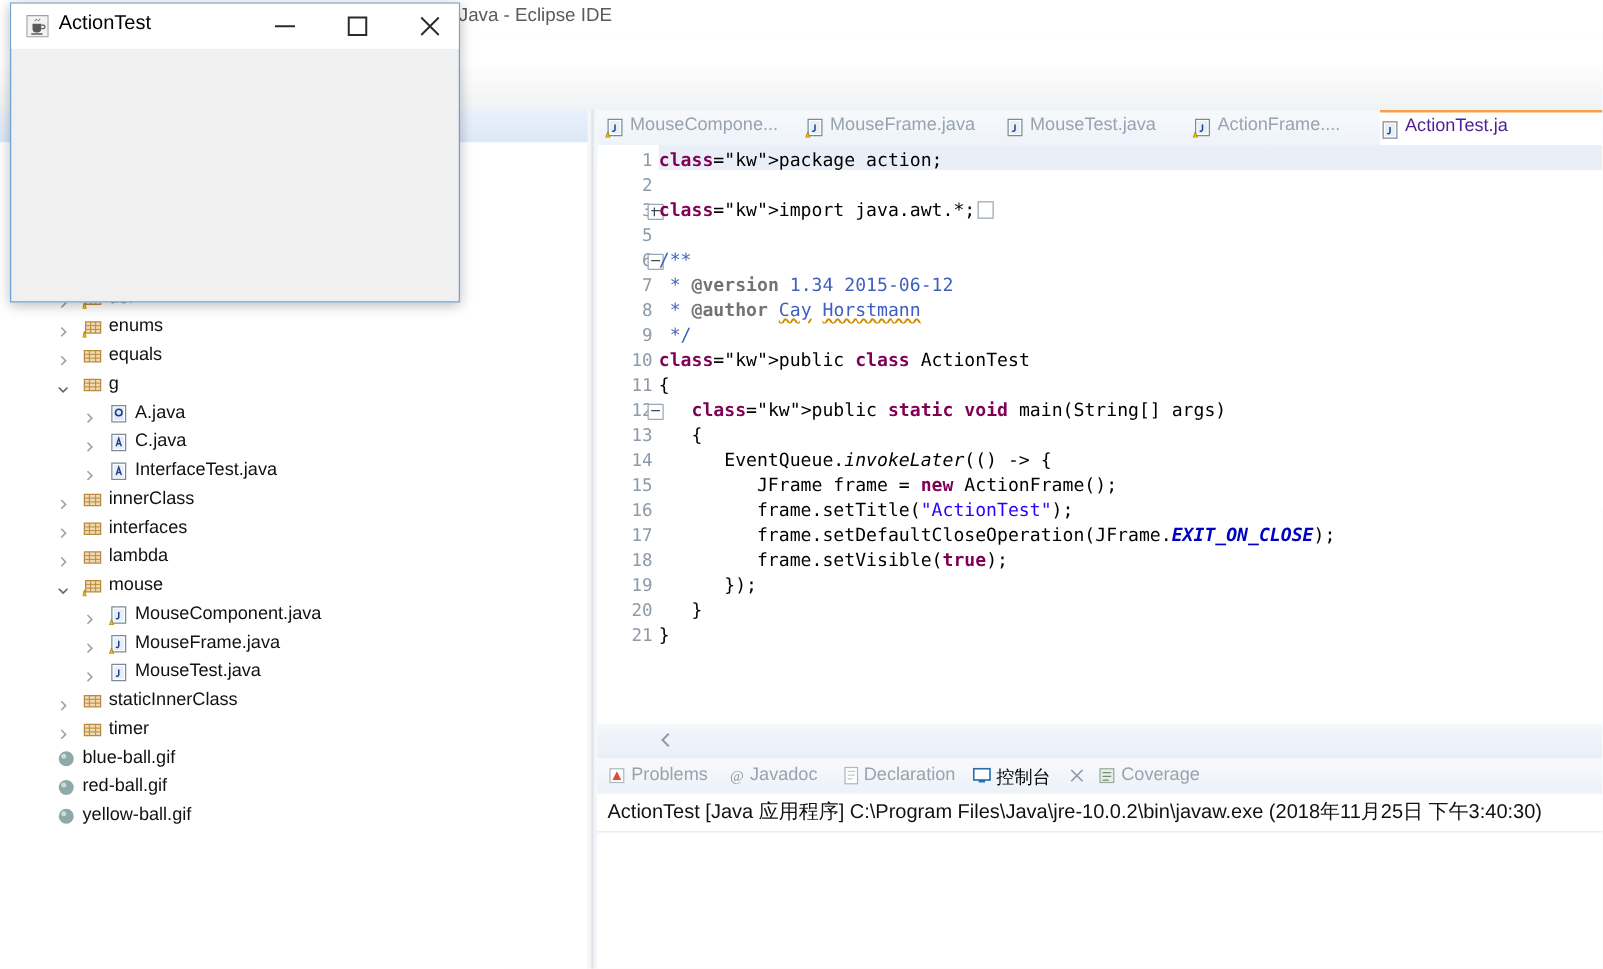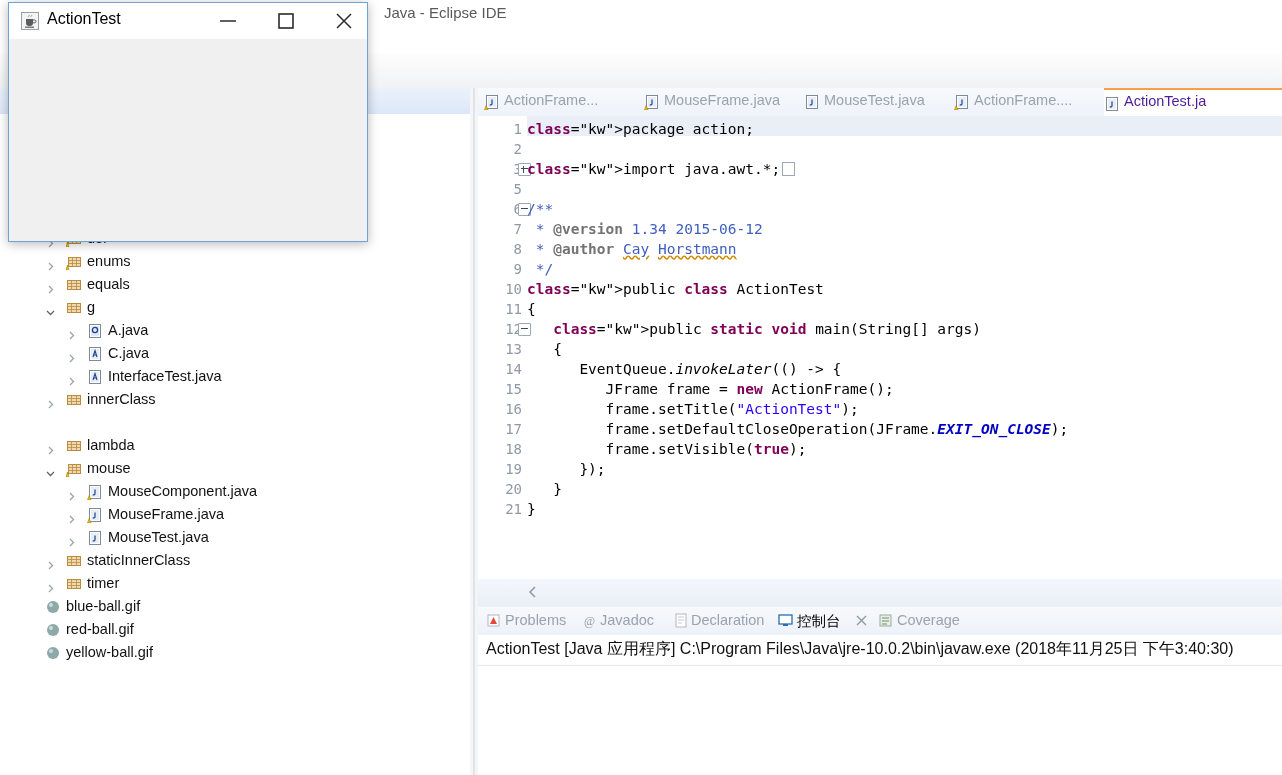--- a/index.html
+++ b/index.html
@@ -4,21 +4,21 @@
 <style>
   html,body{margin:0;padding:0;}
   body{
     width:1282px;height:775px;overflow:hidden;position:relative;
     font-family:"Liberation Sans","DejaVu Sans",sans-serif;
     background:#ffffff;-webkit-font-smoothing:antialiased;
   }
   
   #eclipse{position:absolute;left:0;top:0;width:1282px;height:775px;background:#f6f6f6;}
   .ec-titlebar{position:absolute;left:0;top:0;width:1282px;height:30px;background:#ffffff;}
-  .ec-title{position:absolute;left:367px;top:4px;font-size:15px;color:#5a5a5a;white-space:nowrap;margin-left:17px;}
+  .ec-title{position:absolute;left:367px;top:4px;font-size:15px;color:#5a5a5a;white-space:nowrap;}
   .ec-menubar{position:absolute;left:0;top:30px;width:1282px;height:24px;background:#ffffff;}
   .ec-menu{position:absolute;top:32px;font-size:14.5px;color:#1a1a1a;white-space:nowrap;}
   .ec-toolbar{position:absolute;left:0;top:54px;width:1282px;height:34px;
      background:linear-gradient(to bottom,#fdfdfd,#f1f2f4);border-bottom:1px solid #e3e5e8;}
   .tb-ico{position:absolute;top:61px;width:20px;height:20px;opacity:.92;}
   .tb-arrow{position:absolute;top:70px;width:0;height:0;border-left:4px solid transparent;
      border-right:4px solid transparent;border-top:5px solid #4a4a4a;}
   .tb-sep{position:absolute;top:62px;width:1px;height:18px;border-left:1px dotted #b6bcc4;}
 
   
@@ -364,20 +364,30 @@
         <div class="row" style="top: 274px;">
           <span class="twisty" style="left:46px"><svg width="9" height="9" viewBox="0 0 9 9">
               <path d="M3 1 L6.5 4.5 L3 8" fill="none" stroke="#9aa4ad" stroke-width="1.3"></path>
             </svg></span>
           <span class="tico" style="left:66px"><svg width="16" height="16" viewBox="0 0 16 16">
               <rect x="1.5" y="3.5" width="13" height="9" fill="#f0d9b0" stroke="#b98b3e"></rect>
               <path d="M1.5 6.5h13M1.5 9.5h13M5.5 3.5v9M10.5 3.5v9" stroke="#b98b3e" stroke-width=".8"></path>
             </svg></span>
           <span class="tlabel" style="left:87px">innerClass</span>
         </div>
+        <div class="row" style="top: 297px;">
+          <span class="twisty" style="left:46px"><svg width="9" height="9" viewBox="0 0 9 9">
+              <path d="M3 1 L6.5 4.5 L3 8" fill="none" stroke="#9aa4ad" stroke-width="1.3"></path>
+            </svg></span>
+          <span class="tico" style="left:66px"><svg width="16" height="16" viewBox="0 0 16 16">
+              <rect x="1.5" y="3.5" width="13" height="9" fill="#f0d9b0" stroke="#b98b3e"></rect>
+              <path d="M1.5 6.5h13M1.5 9.5h13M5.5 3.5v9M10.5 3.5v9" stroke="#b98b3e" stroke-width=".8"></path>
+            </svg></span>
+          <span class="tlabel" style="left:87px">interfaces</span>
+        </div>
         <div class="row" style="top: 320px;">
           <span class="twisty" style="left:46px"><svg width="9" height="9" viewBox="0 0 9 9">
               <path d="M3 1 L6.5 4.5 L3 8" fill="none" stroke="#9aa4ad" stroke-width="1.3"></path>
             </svg></span>
           <span class="tico" style="left:66px"><svg width="16" height="16" viewBox="0 0 16 16">
               <rect x="1.5" y="3.5" width="13" height="9" fill="#f0d9b0" stroke="#b98b3e"></rect>
               <path d="M1.5 6.5h13M1.5 9.5h13M5.5 3.5v9M10.5 3.5v9" stroke="#b98b3e" stroke-width=".8"></path>
             </svg></span>
           <span class="tlabel" style="left:87px">lambda</span>
         </div>
@@ -476,21 +486,21 @@
 
   <div id="editor">
     <div class="ed-tabstrip" id="ed-tabs">
         <div class="ed-tab" style="left: 6px; width: 150px;">
           <span class="tabico"><svg width="16" height="16" viewBox="0 0 16 16">
               <rect x="2.5" y="1.5" width="11" height="13" fill="#ffffff" stroke="#7d8b99"></rect>
               <rect x="4" y="3" width="8" height="10" fill="#e8eef6"></rect>
               <path d="M8 5.5v4.2a1.3 1.3 0 0 1-2.2.9" fill="none" stroke="#1a3f8f" stroke-width="1.2"></path>
               <path d="M4 16 L0.5 16 L2.2 11.5z" fill="#f2c200" stroke="#9a7a00" stroke-width=".6"></path>
             </svg></span>
-          <span class="tabtxt">ActionFrame...</span>
+          <span class="tabtxt">MouseCompone...</span>
         </div>
         <div class="ed-tab" style="left: 166px; width: 150px;">
           <span class="tabico"><svg width="16" height="16" viewBox="0 0 16 16">
               <rect x="2.5" y="1.5" width="11" height="13" fill="#ffffff" stroke="#7d8b99"></rect>
               <rect x="4" y="3" width="8" height="10" fill="#e8eef6"></rect>
               <path d="M8 5.5v4.2a1.3 1.3 0 0 1-2.2.9" fill="none" stroke="#1a3f8f" stroke-width="1.2"></path>
               <path d="M4 16 L0.5 16 L2.2 11.5z" fill="#f2c200" stroke="#9a7a00" stroke-width=".6"></path>
             </svg></span>
           <span class="tabtxt">MouseFrame.java</span>
         </div>

